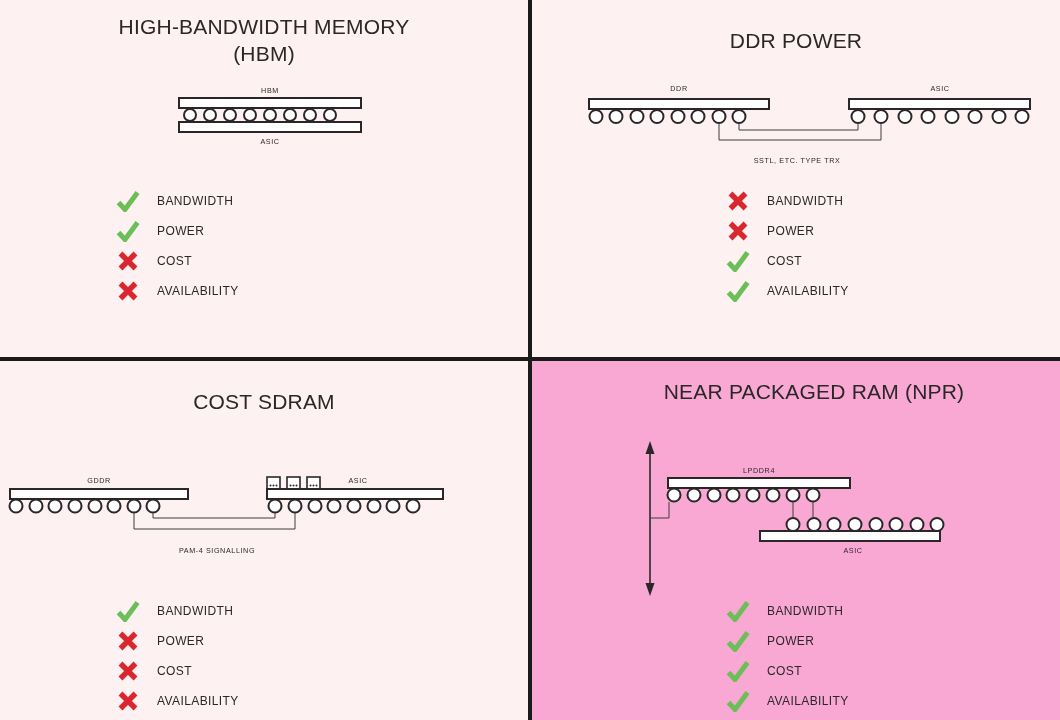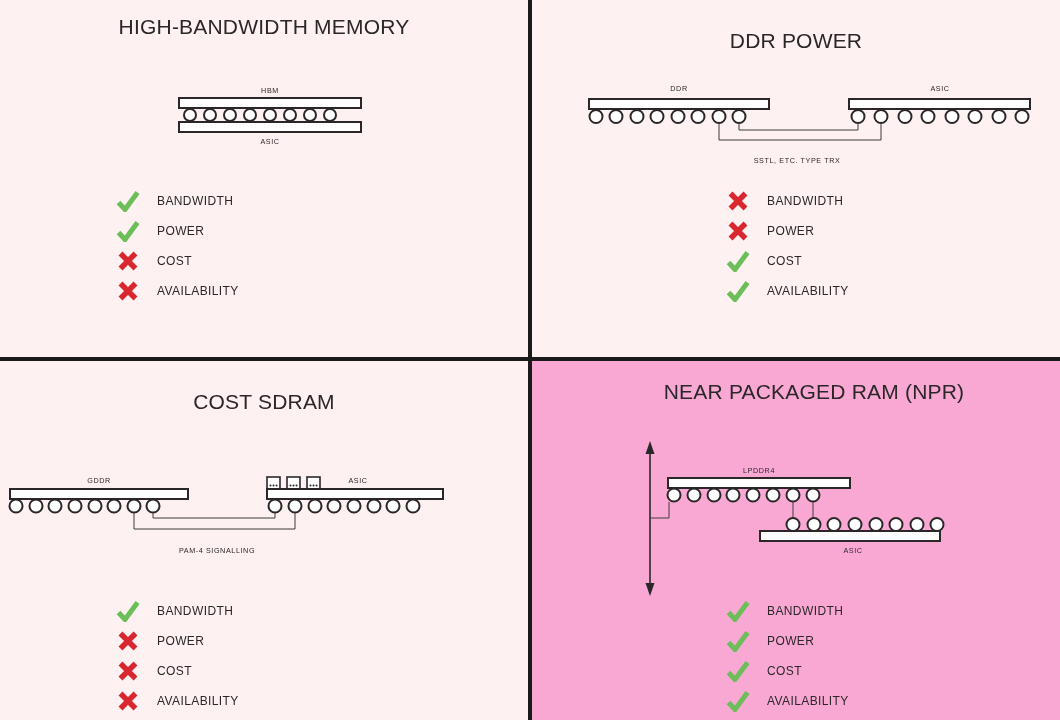--- a/index.html
+++ b/index.html
@@ -58,20 +58,21 @@
   .cl-label { font-size: 12px; letter-spacing: 0.4px; color: #2B2728; }
 </style>
 </head>
 <body>
 
 <div id="stage">
 
   <section class="quad q-tl">
     <h2>
       <span>HIGH-BANDWIDTH MEMORY</span>
+      <span>(HBM)</span>
     </h2>
     <svg class="diagram" width="528" height="357" viewBox="0 0 528 357">
       <text x="270" y="93">HBM</text>
       <g>
         <rect class="bar" x="179" y="98" width="182" height="10"></rect>
       </g>
       <g>
         <circle class="ball" cx="190" cy="115" r="6"></circle>
           <circle class="ball" cx="210" cy="115" r="6"></circle>
         <circle class="ball" cx="230" cy="115" r="6"></circle>

